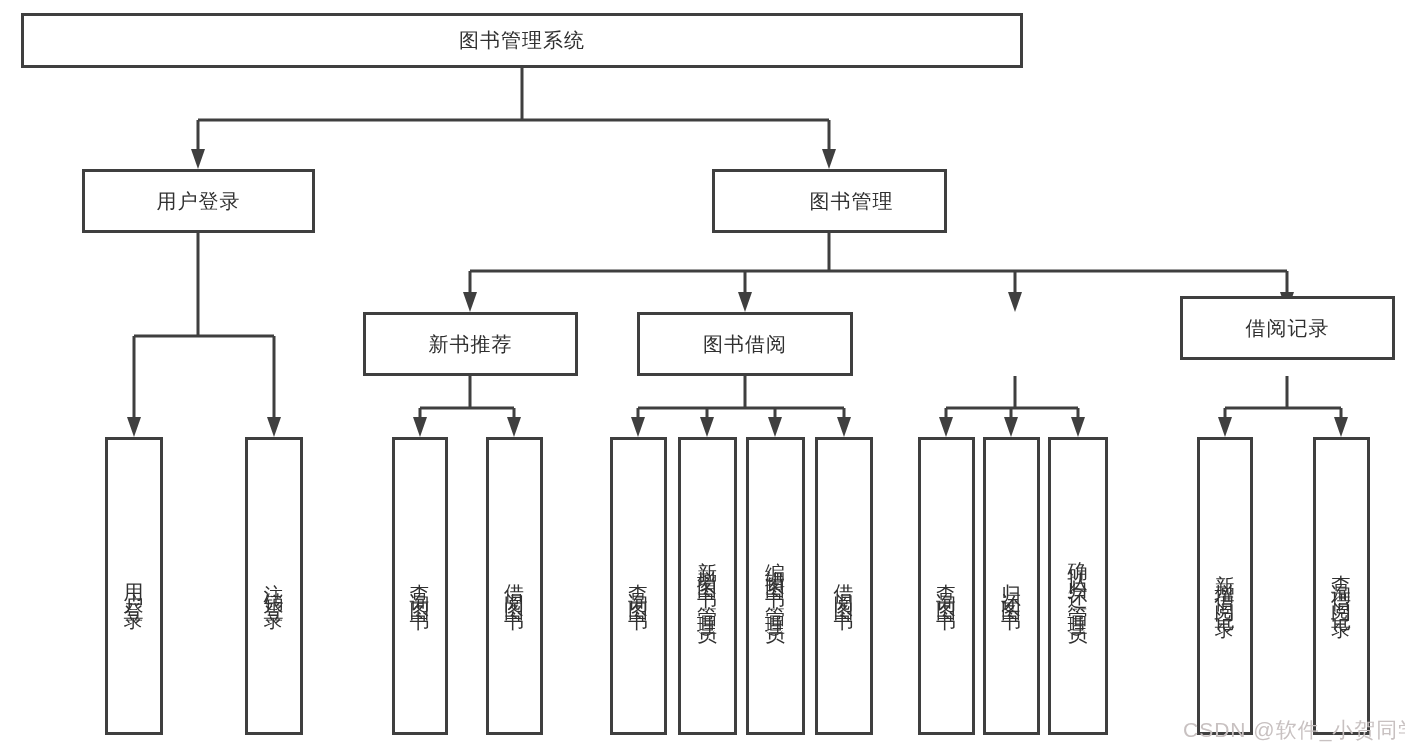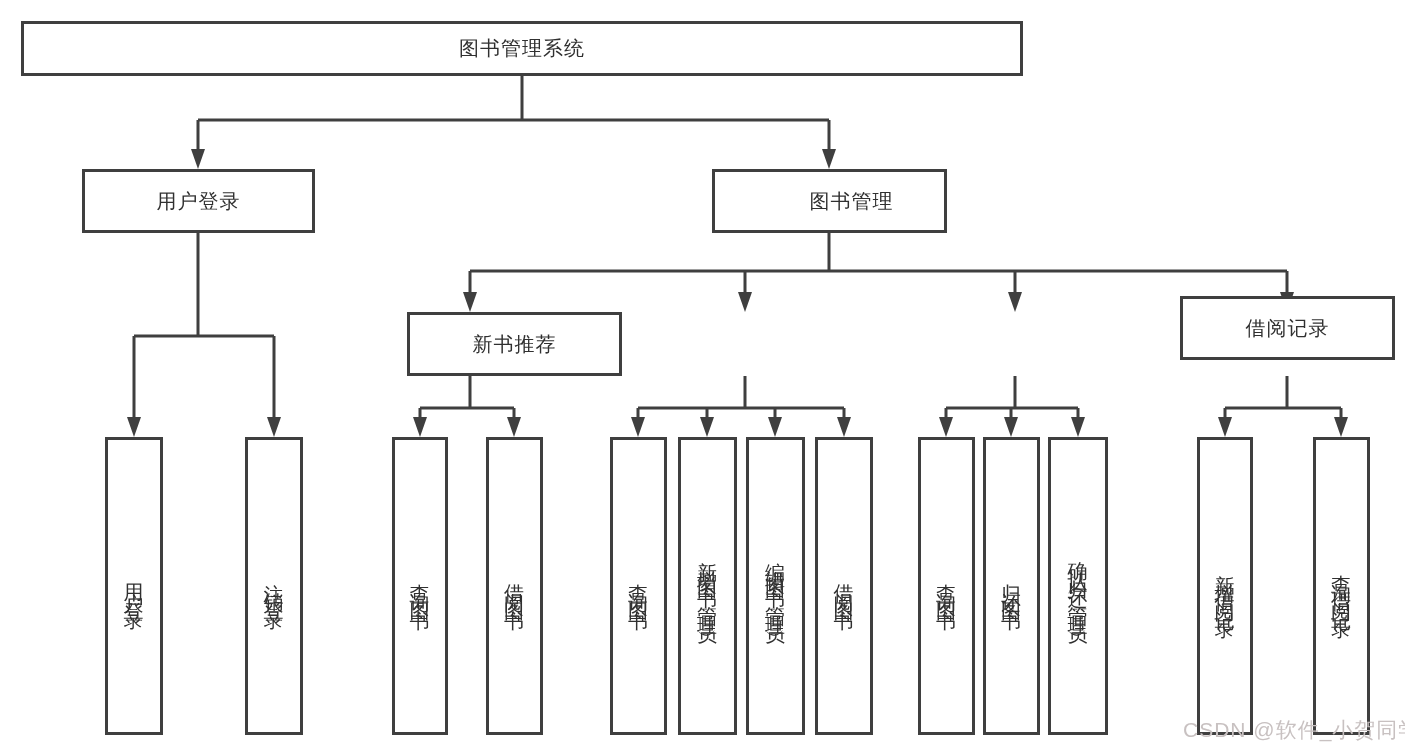--- a/index.html
+++ b/index.html
@@ -57,33 +57,36 @@
       <polygon points="768,417 782,417 775,437"></polygon>
       <polygon points="837,417 851,417 844,437"></polygon>
       <polygon points="939,417 953,417 946,437"></polygon>
       <polygon points="1004,417 1018,417 1011,437"></polygon>
       <polygon points="1071,417 1085,417 1078,437"></polygon>
       <polygon points="1218,417 1232,417 1225,437"></polygon>
       <polygon points="1334,417 1348,417 1341,437"></polygon>
     </g>
   </svg>
 
-  <div class="box" style="left:21px;top:13px;width:1002px;height:55px;margin-top:8px;">
+  <div class="box" style="left:21px;top:13px;width:1002px;height:55px;">
     <span>图书管理系统</span>
   </div>
 
   <div class="box" style="left:82px;top:169px;width:233px;height:64px;">
     <span>用户登录</span>
   </div>
   <div class="box" style="left:712px;top:169px;width:235px;height:64px;padding-left:44px;">
     <span>图书管理</span>
   </div>
 
-  <div class="box" style="left:363px;top:312px;width:215px;height:64px;margin-left:44px;">
+  <div class="box" style="left:363px;top:312px;width:215px;height:64px;">
     <span>新书推荐</span>
+  </div>
+  <div class="box" style="left:637px;top:312px;width:216px;height:64px;">
+    <span>图书借阅</span>
   </div>
   <div class="box" style="left:1180px;top:296px;width:215px;height:64px;">
     <span>借阅记录</span>
   </div>
 
   <div class="leaf" style="left:105px;top:437px;width:58px;height:298px;">
     <span class="vtext">用户登录</span>
   </div>
   <div class="leaf" style="left:245px;top:437px;width:58px;height:298px;">
     <span class="vtext">注销登录</span>

